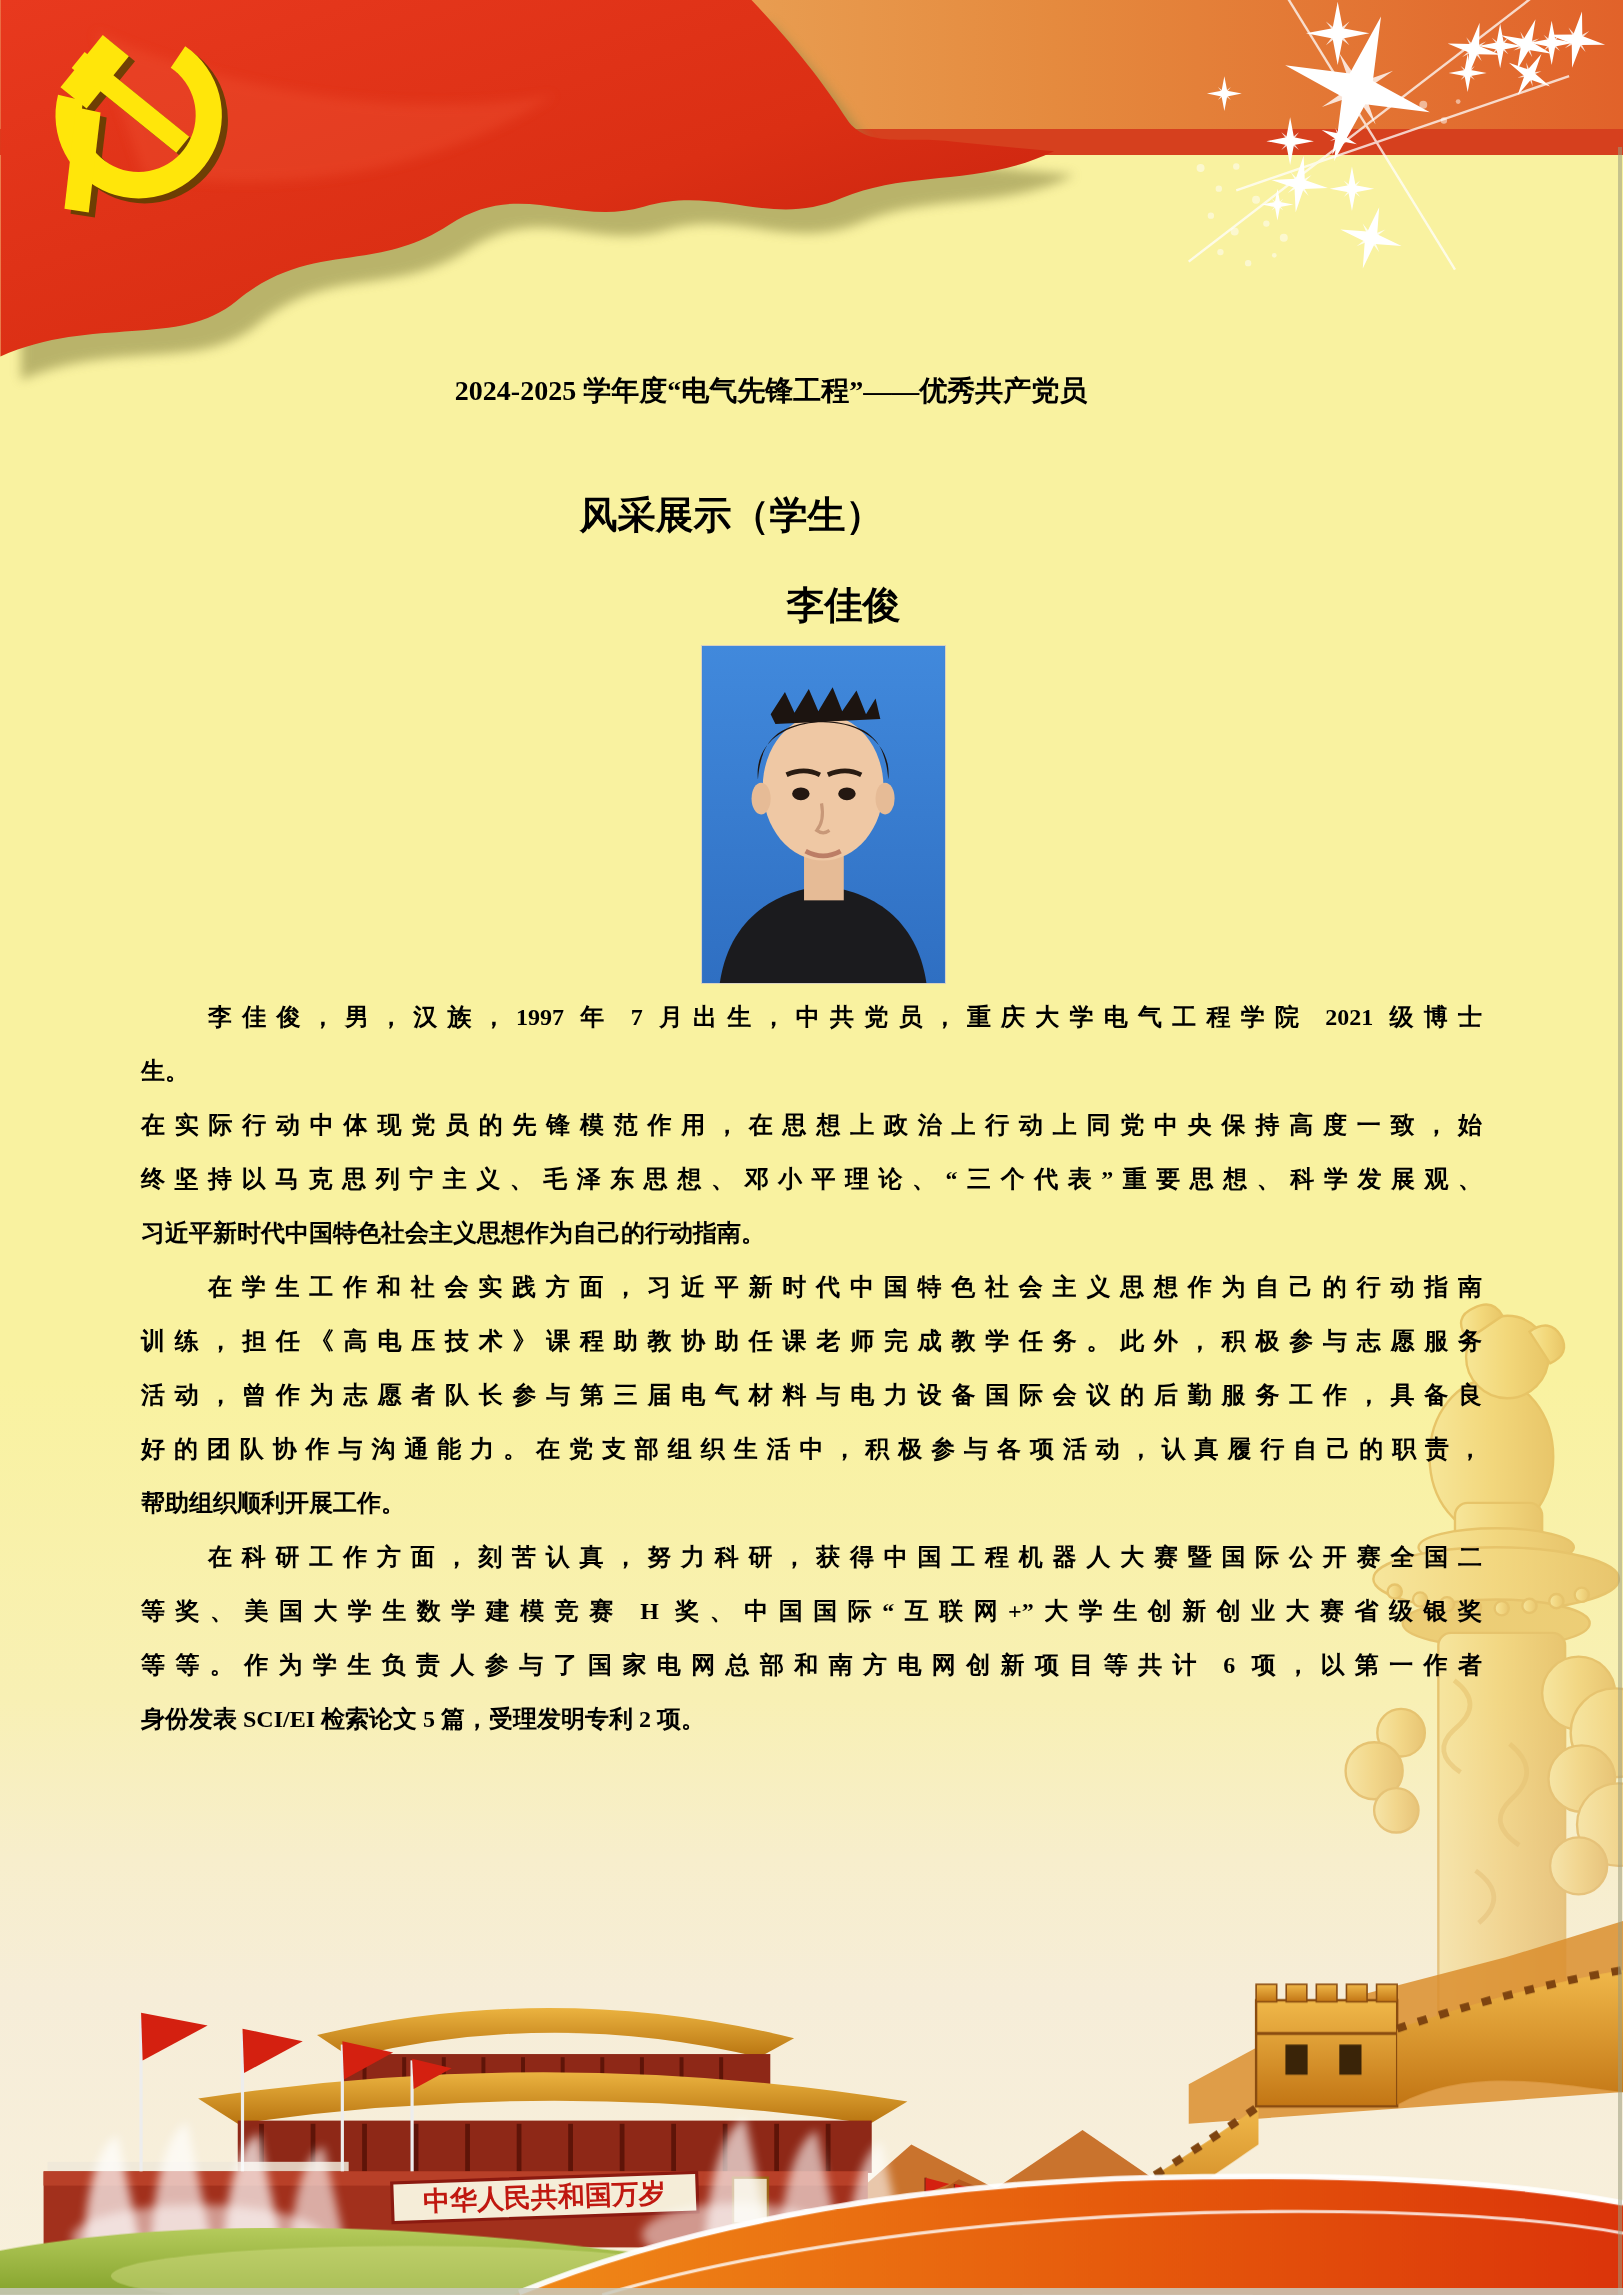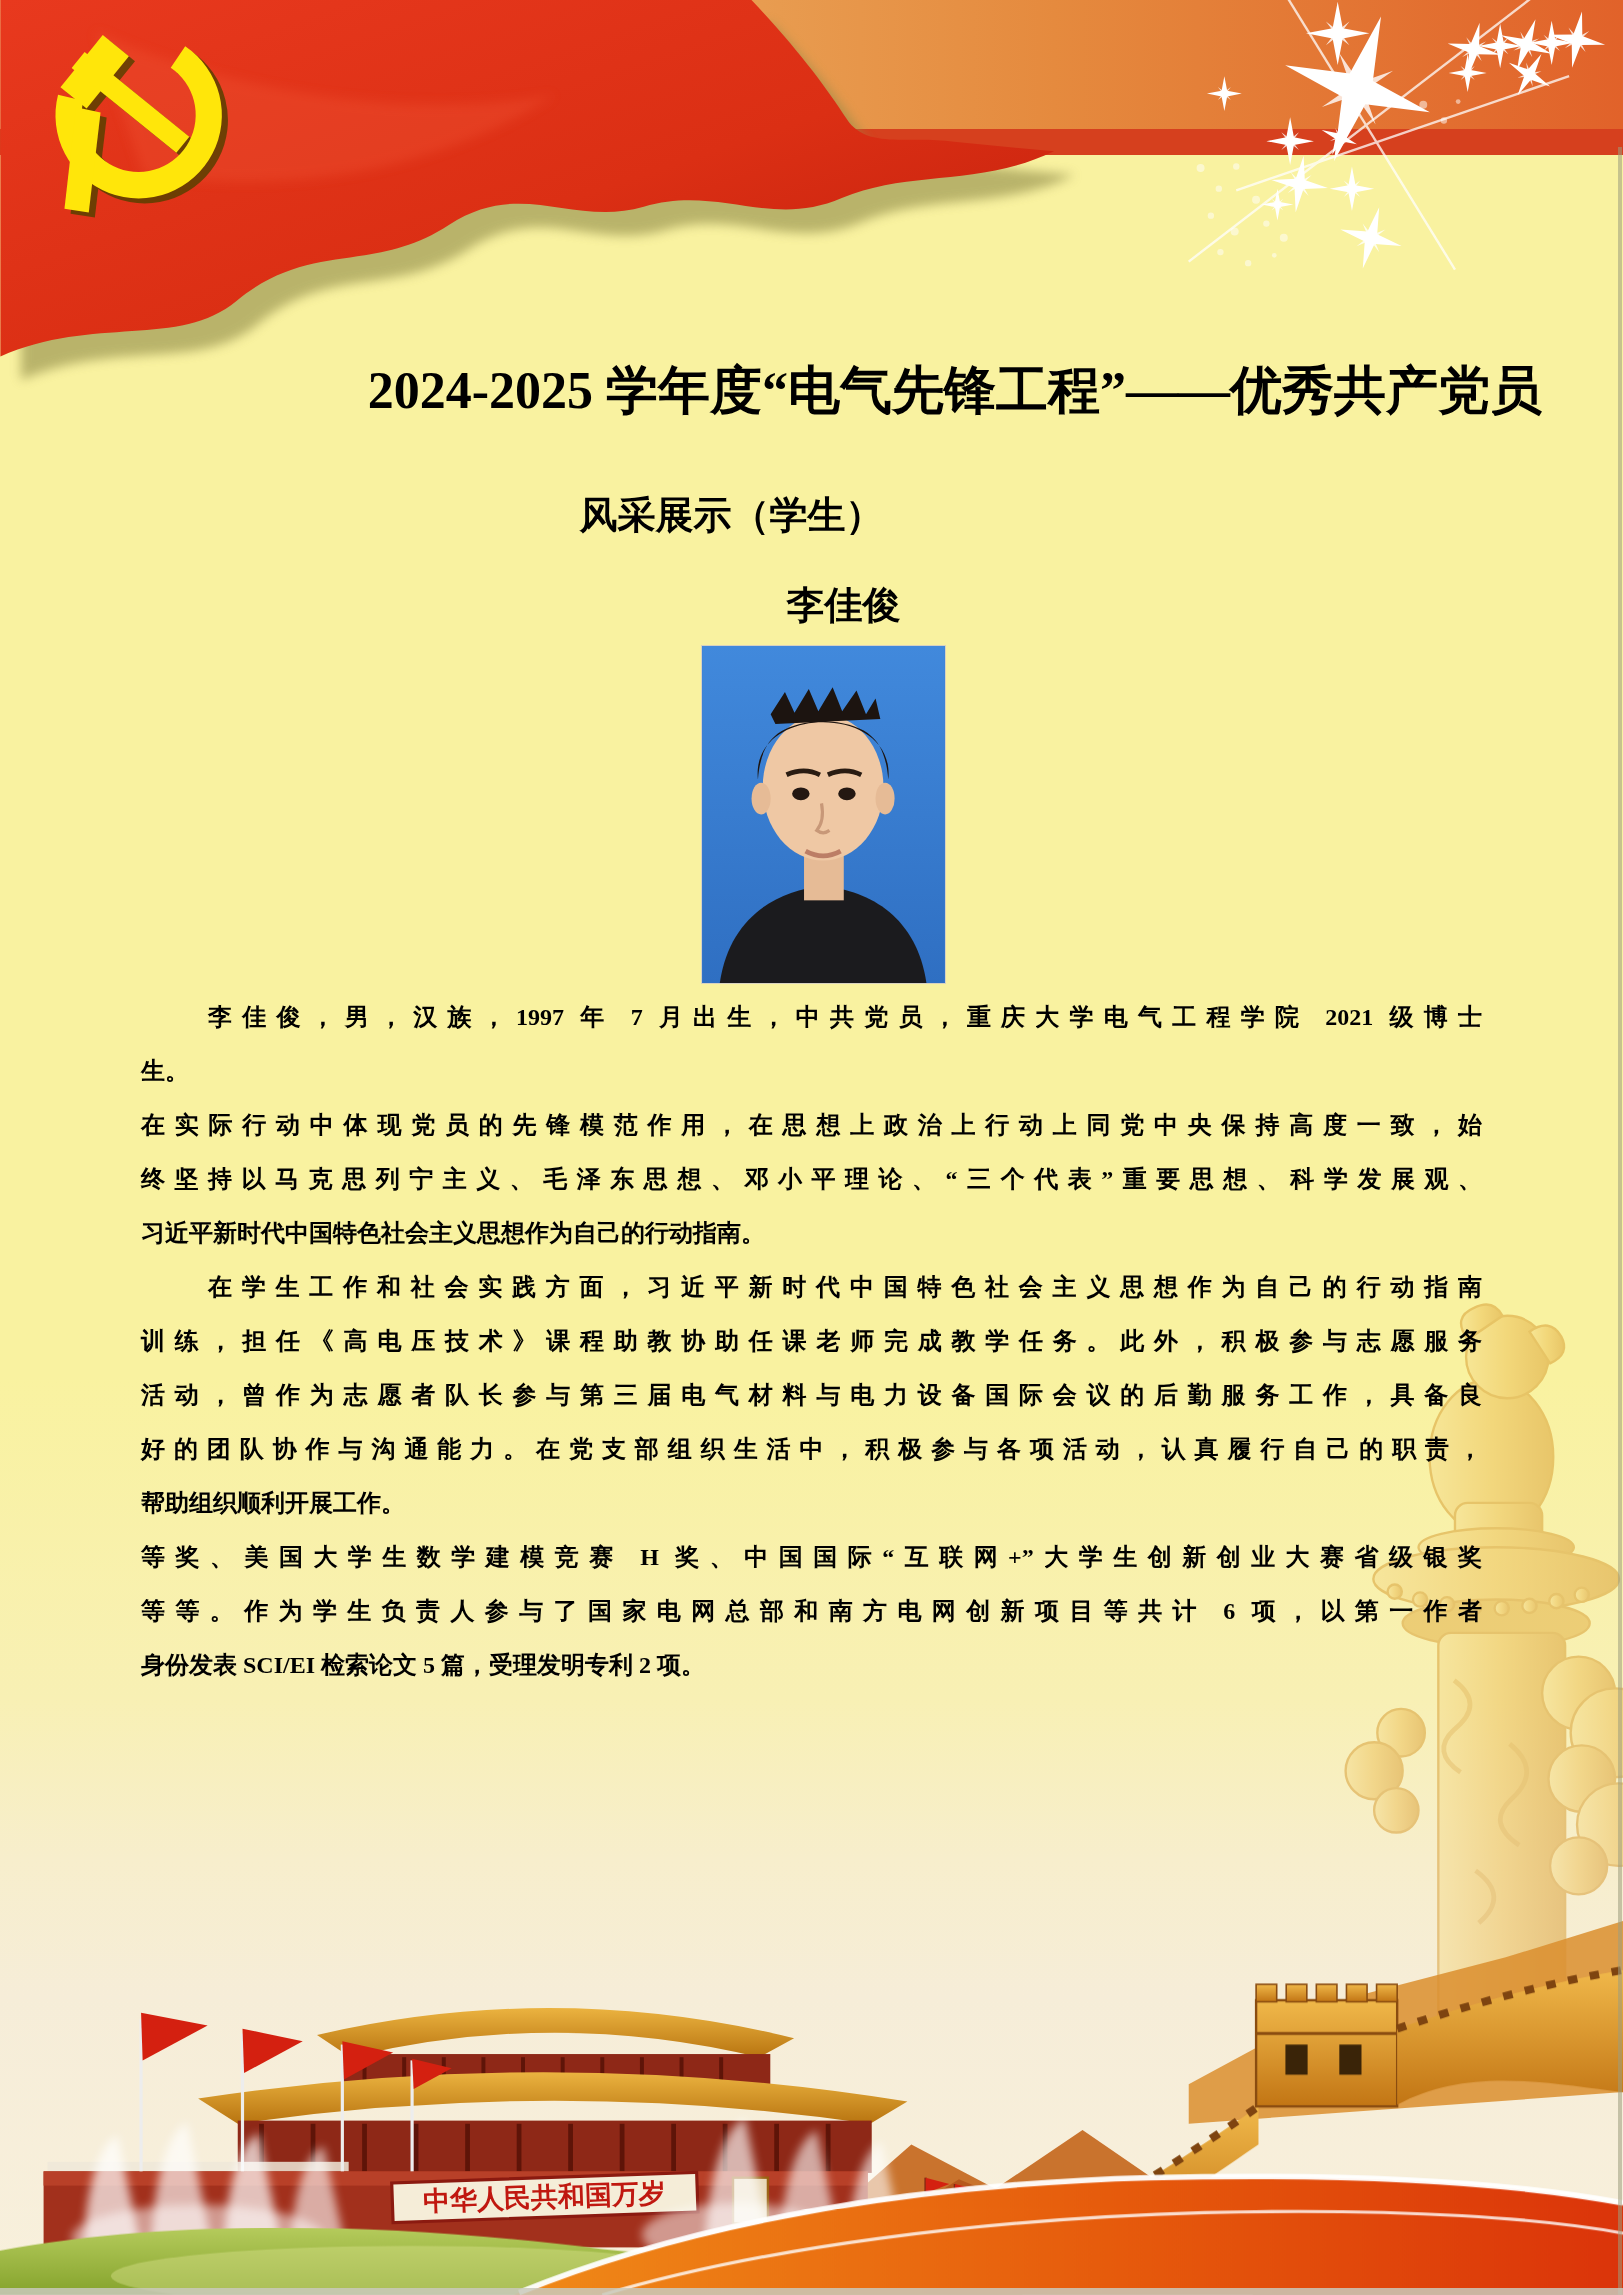--- a/index.html
+++ b/index.html
@@ -28,21 +28,21 @@
   .sparkle-layer{left:1157px;top:0;width:466px;height:333px;z-index:4;}
 
   
   .huabiao-layer{left:1260px;top:1268px;width:363px;height:801px;z-index:1;opacity:.5;}
 
   
   .bottom-layer{left:0;top:1886px;width:1623px;height:409px;z-index:2;}
 
   
   .title1{left:0;top:363px;width:1542px;height:55px;line-height:55px;
-    font-size:52px;font-weight:bold;color:#000;text-align:right;z-index:5;}
+    font-size:28px;font-weight:bold;color:#000;text-align:center;z-index:5;}
   .title2{left:0;top:485px;width:1463px;height:60px;line-height:60px;
     font-size:38px;font-weight:bold;color:#000;text-align:center;z-index:5;}
   .pname{left:0;top:577px;width:1623px;height:57px;line-height:57px;
     font-size:38px;font-weight:bold;color:#000;text-align:center;z-index:5;padding-left:32px;}
 
   
   .photo{left:701px;top:645px;width:245px;height:339px;z-index:5;
     border:1.6px solid #D8D2C0;box-sizing:border-box;background:#3B82D4;}
 
   
@@ -358,20 +358,21 @@
   <div class="line indent">李佳俊，男，汉族，1997 年 7 月出生，中共党员，重庆大学电气工程学院 2021 级博士</div>
   <div class="line last">生。</div>
   <div class="line">在实际行动中体现党员的先锋模范作用，在思想上政治上行动上同党中央保持高度一致，始</div>
   <div class="line">终坚持以马克思列宁主义、毛泽东思想、邓小平理论、“三个代表”重要思想、科学发展观、</div>
   <div class="line last">习近平新时代中国特色社会主义思想作为自己的行动指南。</div>
   <div class="line indent">在学生工作和社会实践方面，习近平新时代中国特色社会主义思想作为自己的行动指南</div>
   <div class="line">训练，担任《高电压技术》课程助教协助任课老师完成教学任务。此外，积极参与志愿服务</div>
   <div class="line">活动，曾作为志愿者队长参与第三届电气材料与电力设备国际会议的后勤服务工作，具备良</div>
   <div class="line">好的团队协作与沟通能力。在党支部组织生活中，积极参与各项活动，认真履行自己的职责，</div>
   <div class="line last">帮助组织顺利开展工作。</div>
+  <div class="line indent">在科研工作方面，刻苦认真，努力科研，获得中国工程机器人大赛暨国际公开赛全国二</div>
   <div class="line">等奖、美国大学生数学建模竞赛 H 奖、中国国际“互联网+”大学生创新创业大赛省级银奖</div>
   <div class="line">等等。作为学生负责人参与了国家电网总部和南方电网创新项目等共计 6 项，以第一作者</div>
   <div class="line last">身份发表 SCI/EI 检索论文 5 篇，受理发明专利 2 项。</div>
 </div>
 
 <div class="abs edge-right"></div>
 <div class="abs edge-bottom"></div>
 
 
 </body></html>

